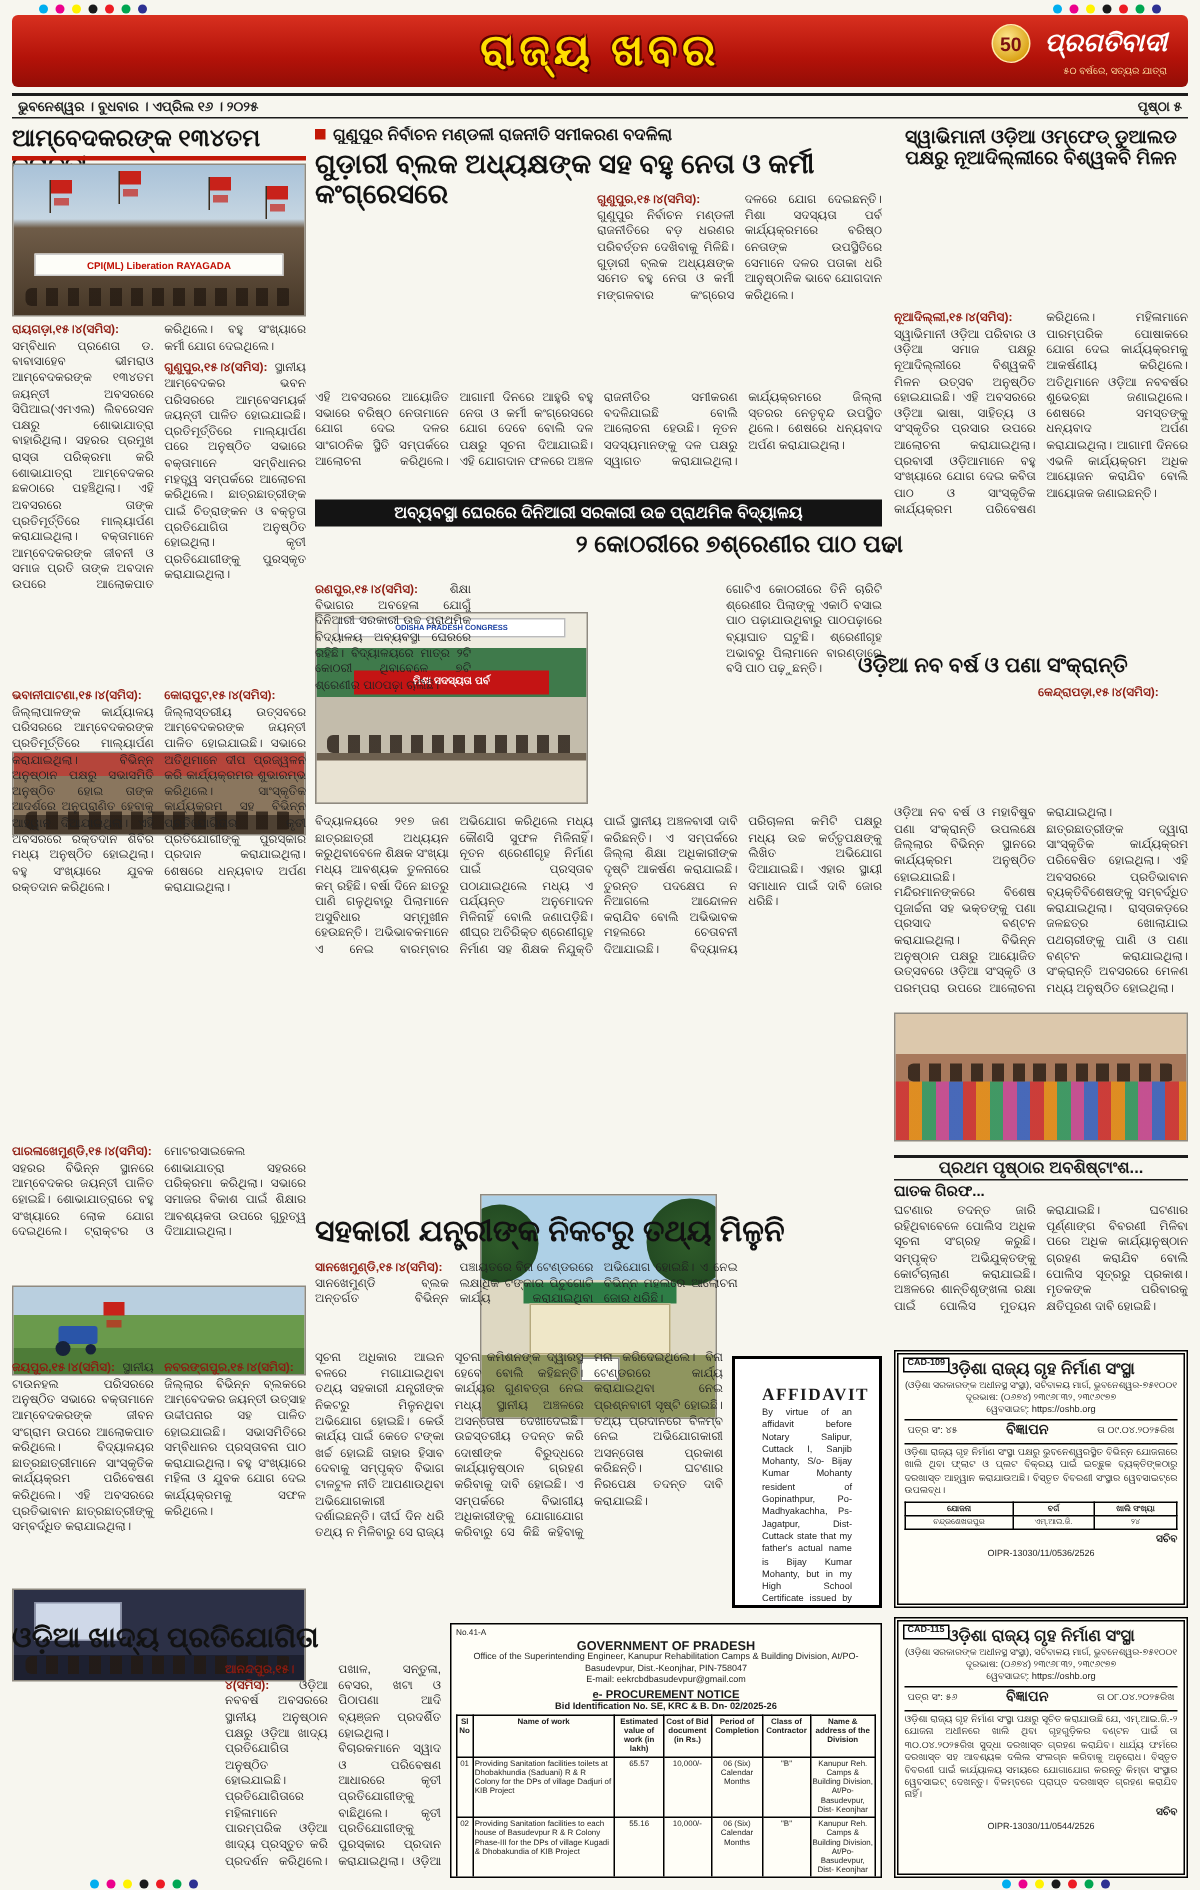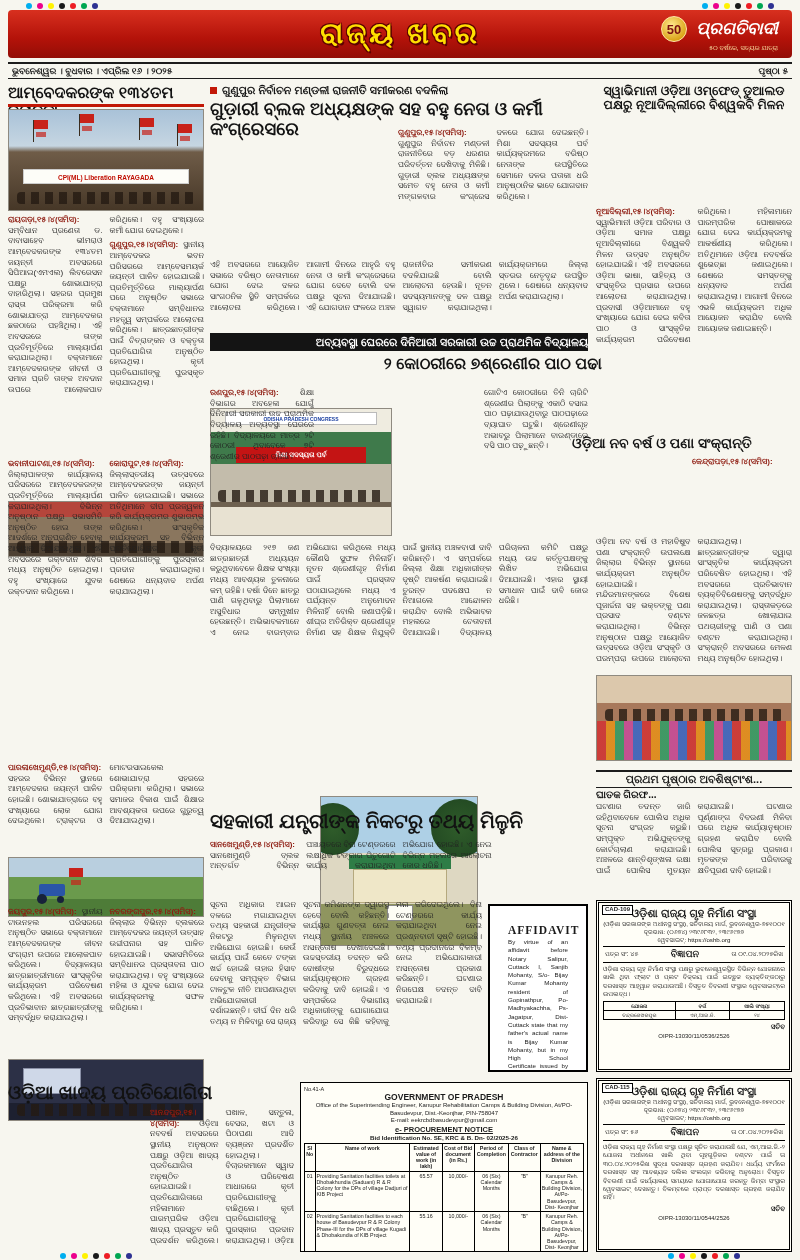--- a/index.html
+++ b/index.html
@@ -10,21 +10,21 @@
   .hl{font-weight:bold;color:#121212;line-height:1.12}
   .bt{font-size:8px;line-height:1.33;text-align:justify;overflow:hidden;color:#222}
   .c2{columns:2;column-gap:7px}
   .c3{columns:3;column-gap:7px}
   .c4{columns:4;column-gap:7px}
   .dl{font-weight:bold;color:#8e1b10}
   .brief{margin-bottom:4px}
   .ph{position:relative;overflow:hidden;border:1px solid #8f8a80}
   .pp{position:absolute}
   .rule-red{background:#c21807;height:2.5px}
-  .strap{background:#141414;color:#fff;font-weight:bold;text-align:right;font-size:11px;line-height:18px;overflow:hidden;white-space:nowrap}
+  .strap{background:#141414;color:#fff;font-weight:bold;text-align:center;font-size:11px;line-height:18px;overflow:hidden;white-space:nowrap}
   .kick{font-weight:bold;font-size:11px;color:#141414;white-space:nowrap;overflow:hidden}
   .kick::before{content:"";display:inline-block;width:7px;height:7px;margin-right:5px}
   .kick.red::before{background:#c21807}
   .kick.blk::before{background:#141414}
   
   .mast{left:8px;top:10px;width:784px;height:48px;border-radius:4px;
         background:linear-gradient(180deg,#d8301f 0%,#b31209 60%,#930d06 100%);
         display:flex;align-items:center;justify-content:center}
   .mast-title{font-size:29px;font-weight:bold;color:#ffdf00;letter-spacing:3px;
         text-shadow:1.5px 1.5px 0 #5c0300,-1px -1px 0 #5c0300,1px -1px 0 #5c0300,-1px 1px 0 #5c0300}

